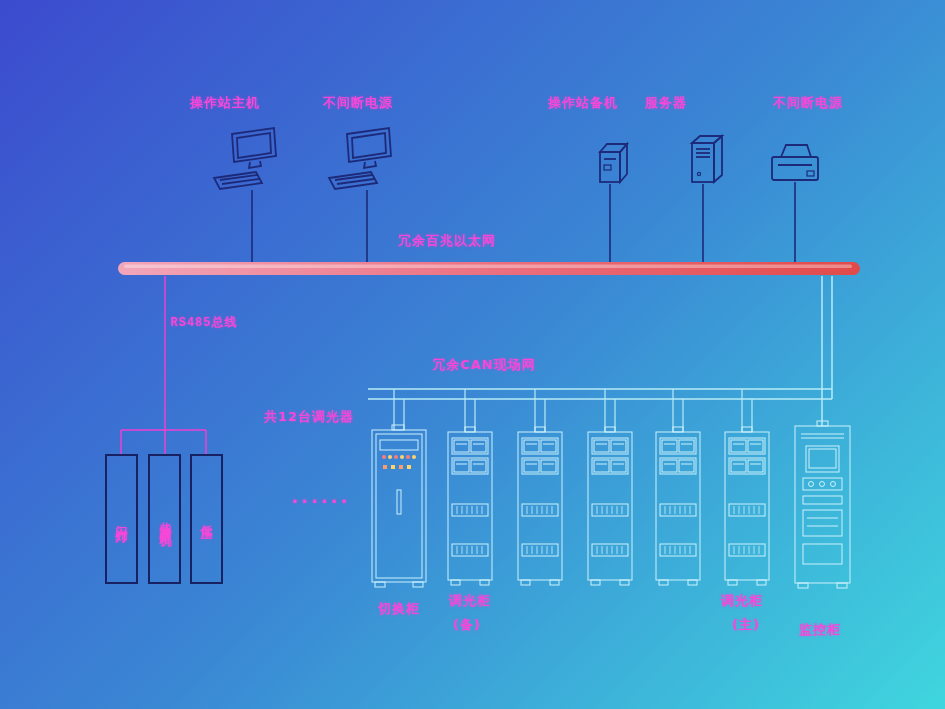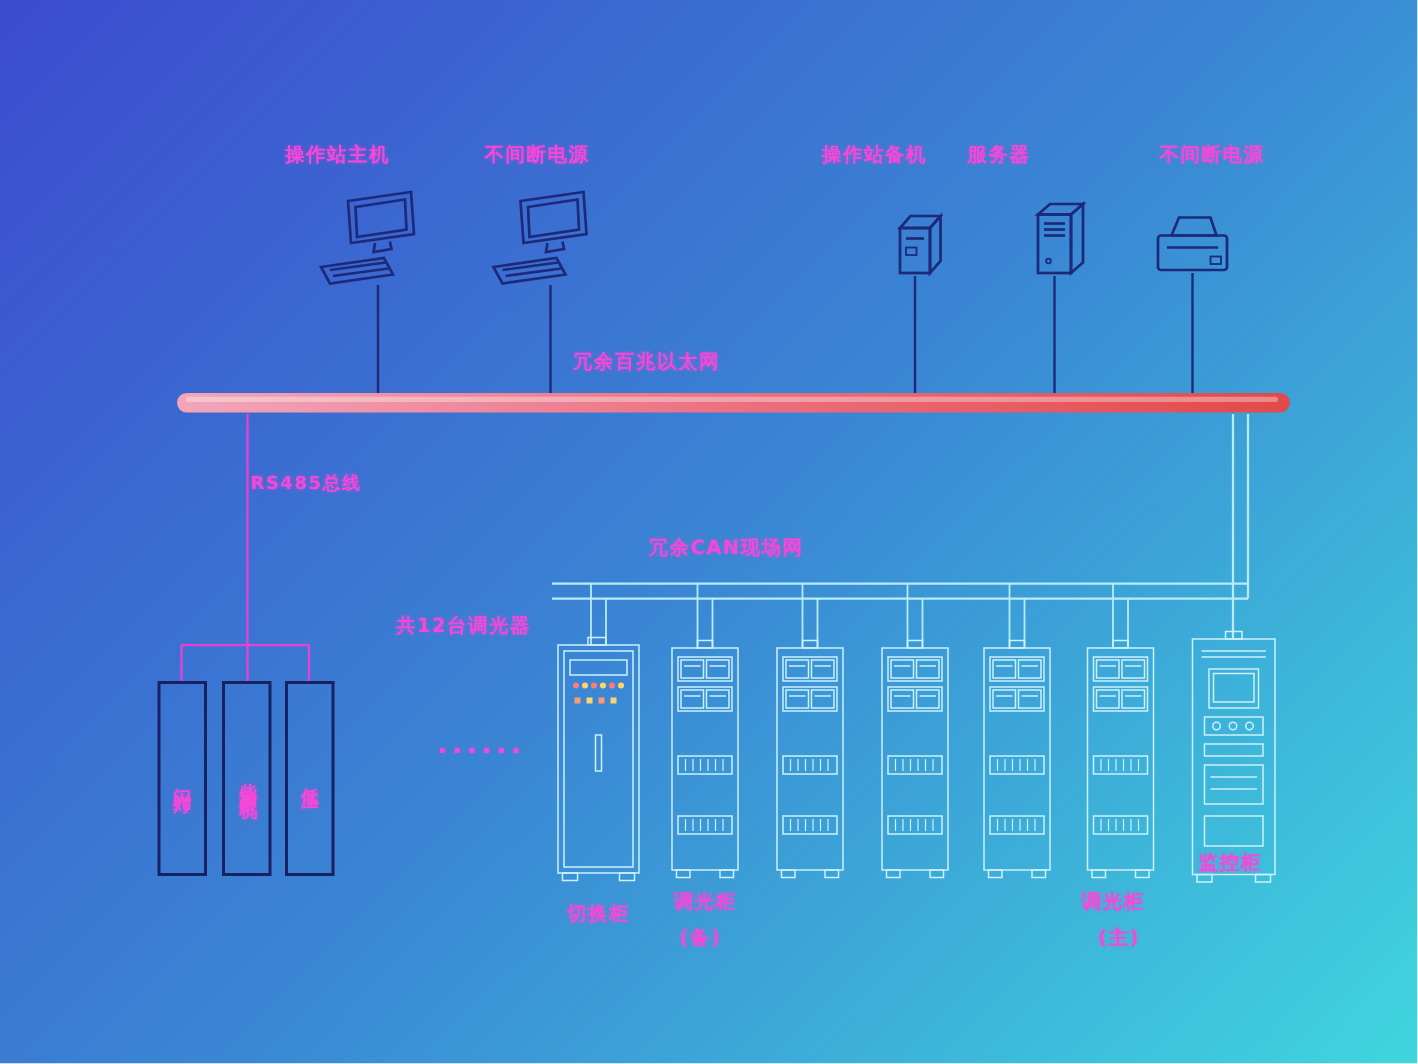--- a/index.html
+++ b/index.html
@@ -8,21 +8,21 @@
   .stage {
     position:relative; width:945px; height:709px; overflow:hidden;
     background:linear-gradient(135deg,#3c4bce 0%, #3a87d4 52%, #3fd6de 100%);
   }
   svg.wires { position:absolute; left:0; top:0; }
   .lbl {
     position:absolute; transform:translateX(-50%);
     color:#f747d8; font-size:13px; font-weight:bold; letter-spacing:1px;
     white-space:nowrap; text-shadow:0 0 3px rgba(250,70,220,.45);
   }
-  .lbl.small { font-size:12px; }
+  .lbl.small { font-size:12px;font-family:Liberation Mono, monospace; }
   .lbl.dots { font-size:18px; letter-spacing:3px; }
   .vlbl {
     position:absolute; transform:translateX(-50%);
     color:#f747d8; font-size:12px; font-weight:bold;
     writing-mode:vertical-rl; text-orientation:upright; letter-spacing:3px;
     width:30px; height:128px; display:flex; align-items:center; justify-content:center;
     text-shadow:0 0 3px rgba(250,70,220,.45);
   }
 </style>
 </head>
@@ -165,30 +165,30 @@
       <rect x="42" y="157" width="10" height="5"></rect>
     </g>
   </svg>
 
   <div class="lbl" style="left:225px;top:94px">操作站主机</div>
   <div class="lbl" style="left:358px;top:94px">不间断电源</div>
   <div class="lbl" style="left:583px;top:94px">操作站备机</div>
   <div class="lbl" style="left:666px;top:94px">服务器</div>
   <div class="lbl" style="left:808px;top:94px">不间断电源</div>
 
-  <div class="lbl" style="left:431px;top:232px">冗余百兆以太网</div>
+  <div class="lbl" style="left:447px;top:232px">冗余百兆以太网</div>
   <div class="lbl small" style="left:204px;top:314px">RS485总线</div>
   <div class="lbl" style="left:484px;top:356px">冗余CAN现场网</div>
   <div class="lbl" style="left:309px;top:408px">共12台调光器</div>
   <div class="lbl dots" style="left:321px;top:486px">......</div>
 
   <div class="vlbl" style="left:121px;top:455px">闪光灯</div>
   <div class="vlbl" style="left:165px;top:455px">柴油发电机</div>
   <div class="vlbl" style="left:206px;top:455px">低压</div>
 
   <div class="lbl" style="left:399px;top:600px">切换柜</div>
   <div class="lbl" style="left:470px;top:592px">调光柜</div>
   <div class="lbl" style="left:467px;top:616px">(备)</div>
   <div class="lbl" style="left:742px;top:592px">调光柜</div>
   <div class="lbl" style="left:746px;top:616px">(主)</div>
-  <div class="lbl" style="left:820px;top:566px">监控柜</div>
+  <div class="lbl" style="left:820px;top:621px">监控柜</div>
 
 </div>
 
 </body></html>

